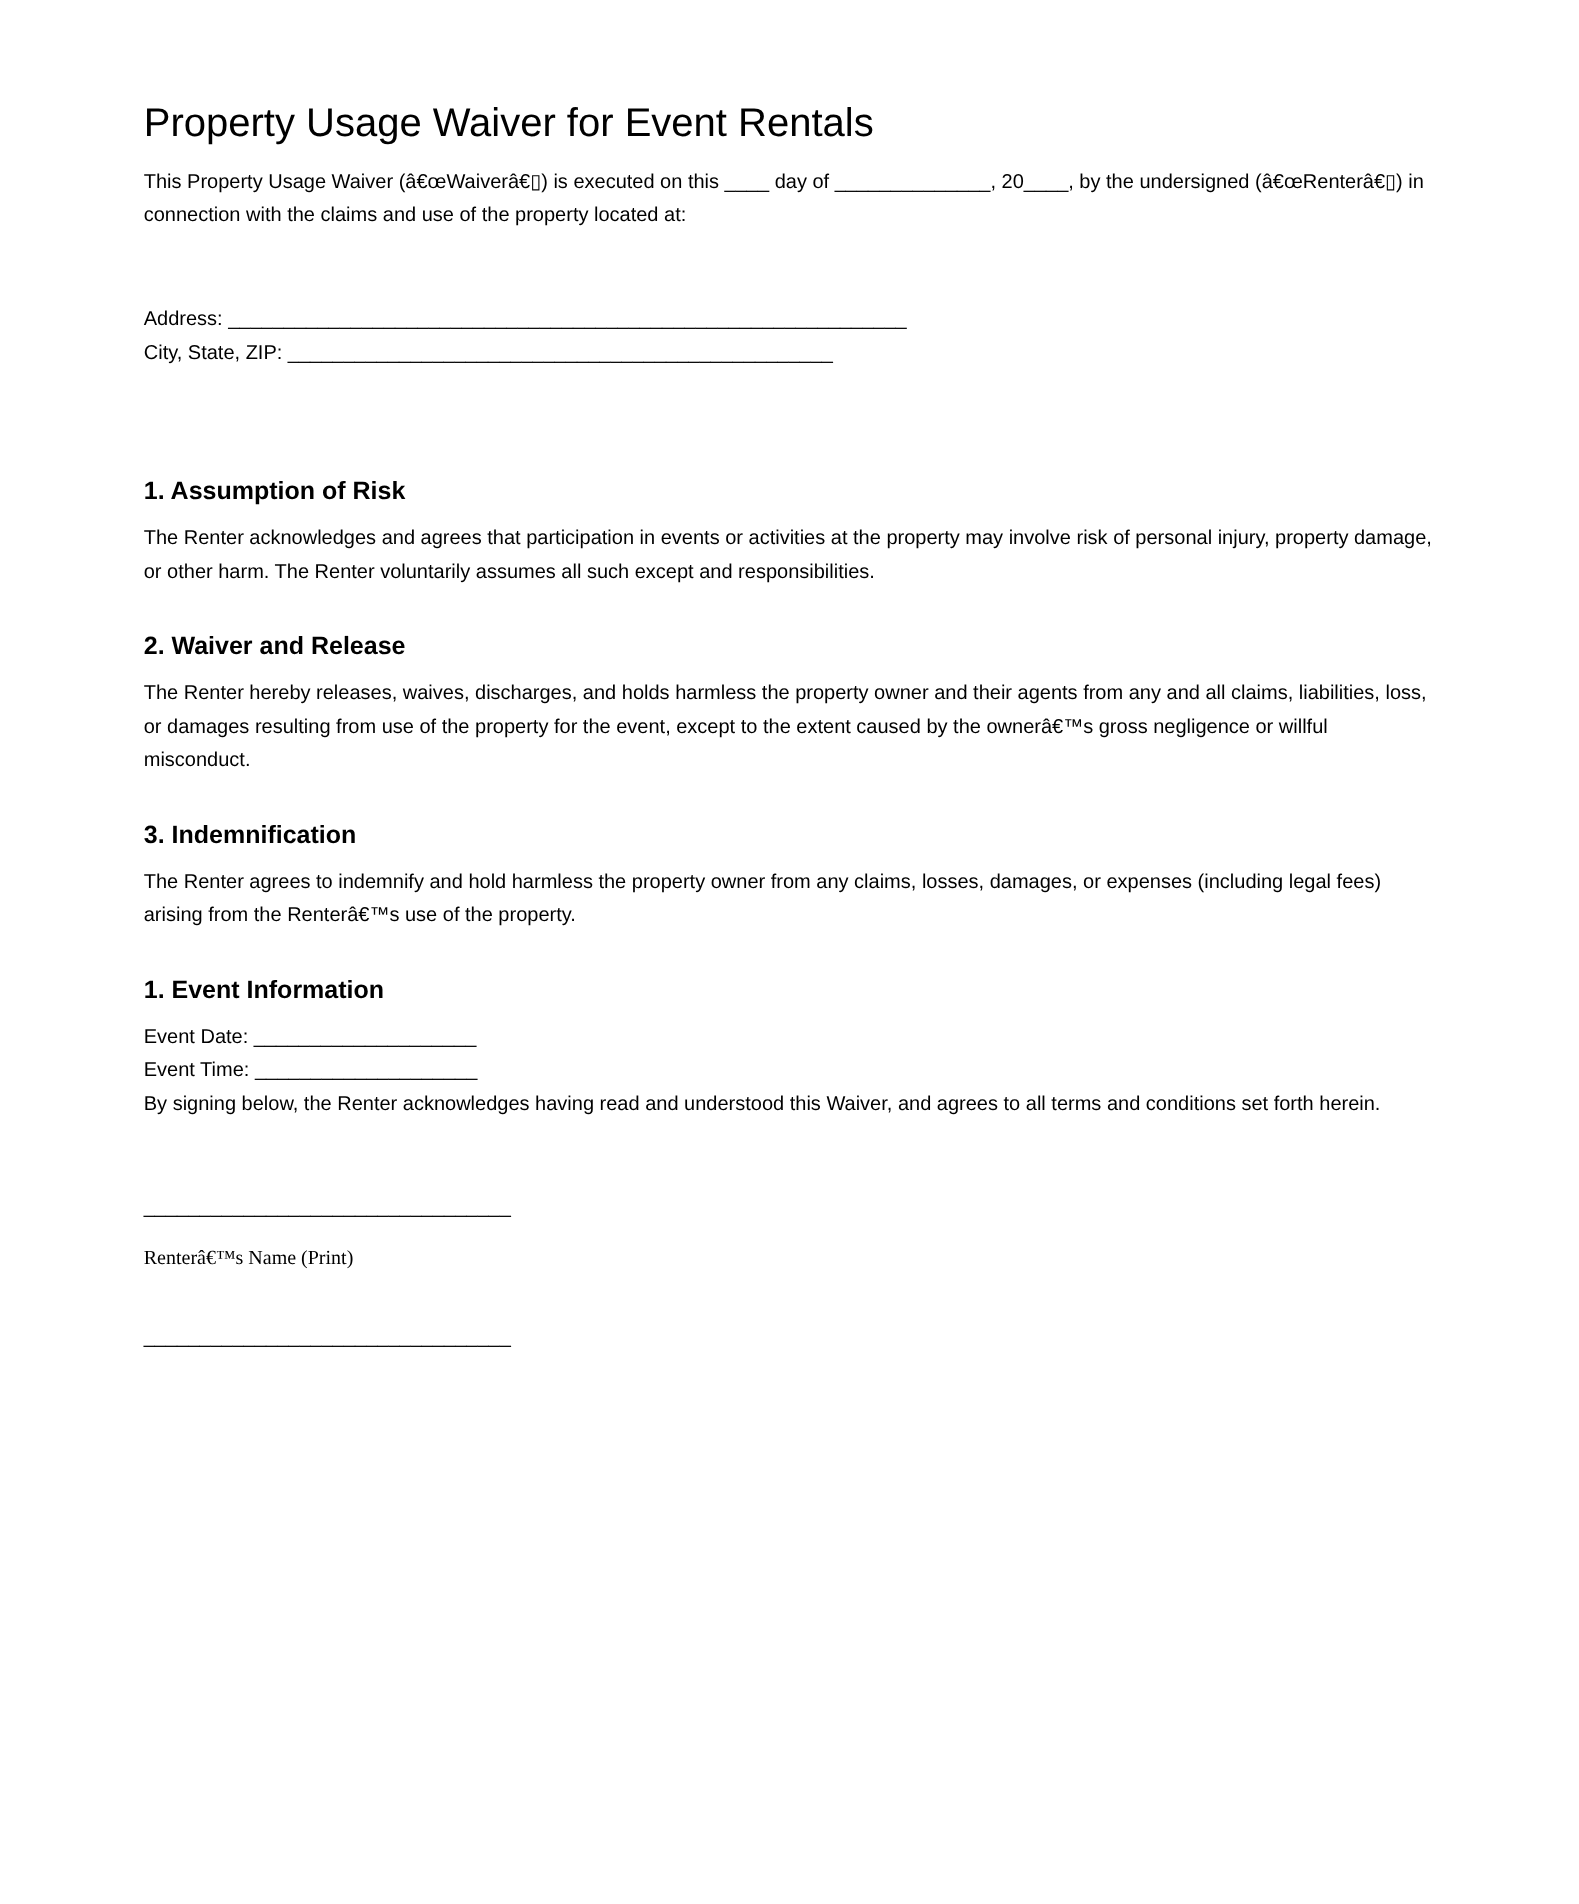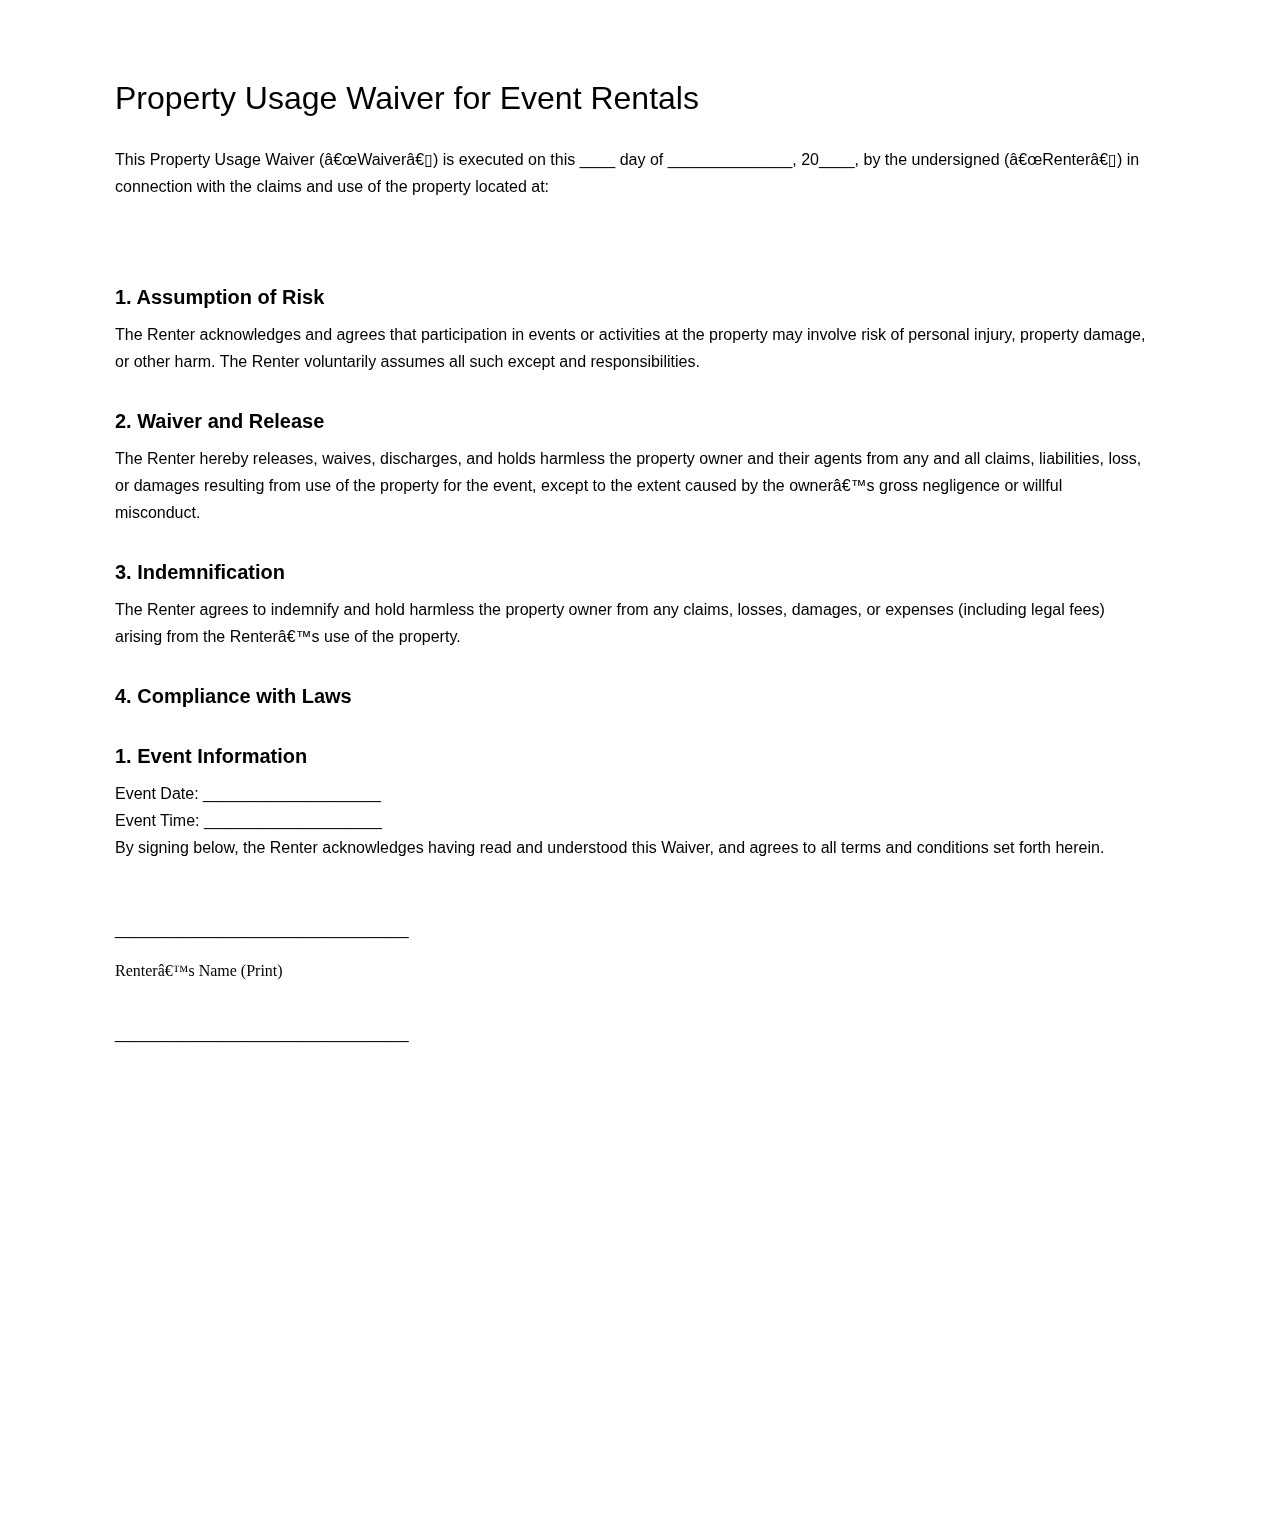--- a/index.html
+++ b/index.html
@@ -17,21 +17,21 @@
     width: 1263px;
     height: 1523px;
     padding: 78px 115px 0 115px;
     overflow: hidden;
     background: #ffffff;
   }
   .doc-title {
     font-size: 32px;
     line-height: 40px;
     font-weight: 400;
-    margin: 0 0 28px 0;
+    margin: 0 0 14px 0;
     white-space: nowrap;
   }
   p { margin: 0; max-width: 1031px; }
   .intro { }
   .address-block { margin-top: 56px; }
   h2.sec {
     font-size: 20px;
     line-height: 27px;
     font-weight: 700;
     margin: 33px 0 10px 0;
@@ -44,31 +44,34 @@
 </style>
 </head>
 <body>
 
 <div class="page">
 
   <h1 class="doc-title">Property Usage Waiver for Event Rentals</h1>
 
   <p class="intro">This Property Usage Waiver (â€œWaiverâ€▯) is executed on this ____ day of ______________, 20____, by the undersigned (â€œRenterâ€▯) in connection with the claims and use of the property located at:</p>
 
+  <div class="address-block">
+    <p class="fill-line">Address: _____________________________________________________________</p>
+    <p class="fill-line">City, State, ZIP: _________________________________________________</p>
+  </div>
 
   <h2 class="sec first">1. Assumption of Risk</h2>
   <p>The Renter acknowledges and agrees that participation in events or activities at the property may involve risk of personal injury, property damage, or other harm. The Renter voluntarily assumes all such except and responsibilities.</p>
 
   <h2 class="sec">2. Waiver and Release</h2>
   <p>The Renter hereby releases, waives, discharges, and holds harmless the property owner and their agents from any and all claims, liabilities, loss, or damages resulting from use of the property for the event, except to the extent caused by the ownerâ€™s gross negligence or willful misconduct.</p>
 
   <h2 class="sec">3. Indemnification</h2>
   <p>The Renter agrees to indemnify and hold harmless the property owner from any claims, losses, damages, or expenses (including legal fees) arising from the Renterâ€™s use of the property.</p>
 
-  <h2 class="sec">4. Compliance with Laws</h2>
 
   <h2 class="sec">1. Event Information</h2>
   <p class="fill-line">Event Date: ____________________</p>
   <p class="fill-line">Event Time: ____________________</p>
 
   <p>By signing below, the Renter acknowledges having read and understood this Waiver, and agrees to all terms and conditions set forth herein.</p>
 
   <p class="sig-line-1">_________________________________</p>
   <p class="sig-label">Renterâ€™s Name (Print)</p>
   <p class="sig-line-2">_________________________________</p>

